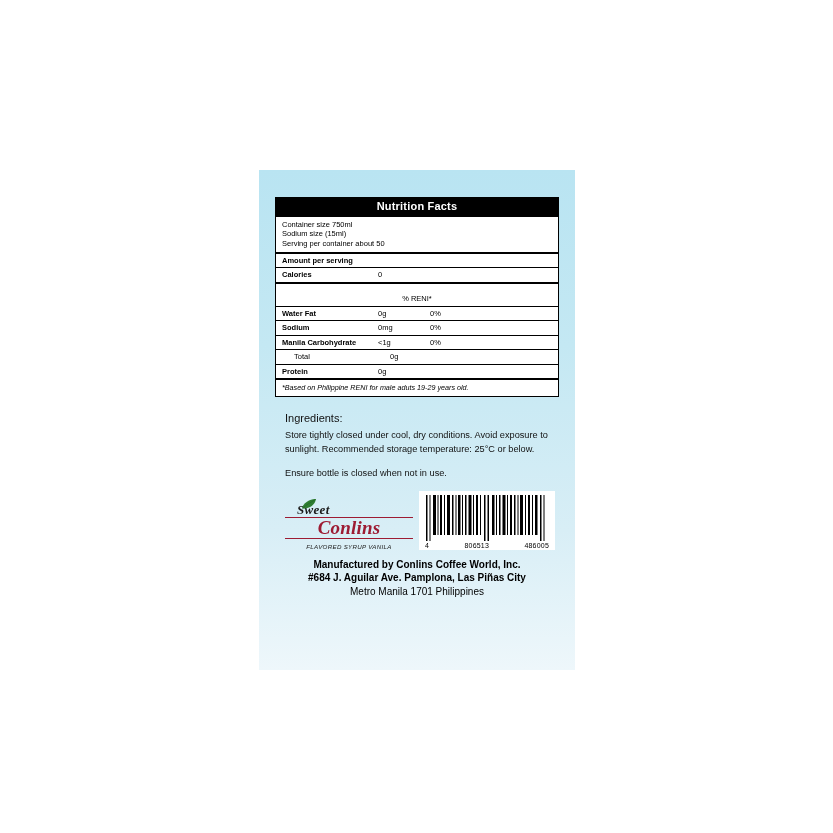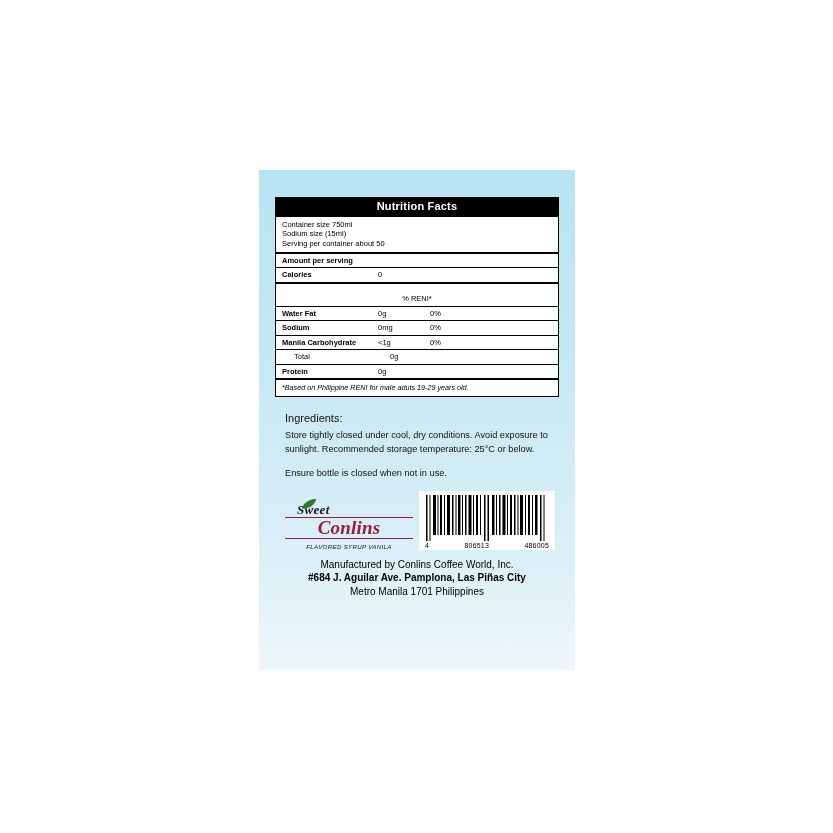--- a/index.html
+++ b/index.html
@@ -162,21 +162,21 @@
   }
 
   
   .mfr {
     margin-top: 8px;
     text-align: center;
     font-size: 10px;
     color: #000;
     line-height: 1.35;
   }
-  .mfr .l1 { font-weight: normal; }
+  .mfr .l1 { font-weight: bold; }
   .mfr .l2 { font-weight: bold; }
   .mfr .l3 { font-weight: normal; }
 </style>
 </head>
 <body>
 
 <div id="label">
   <div id="label-inner">
 
     <div class="nf">

